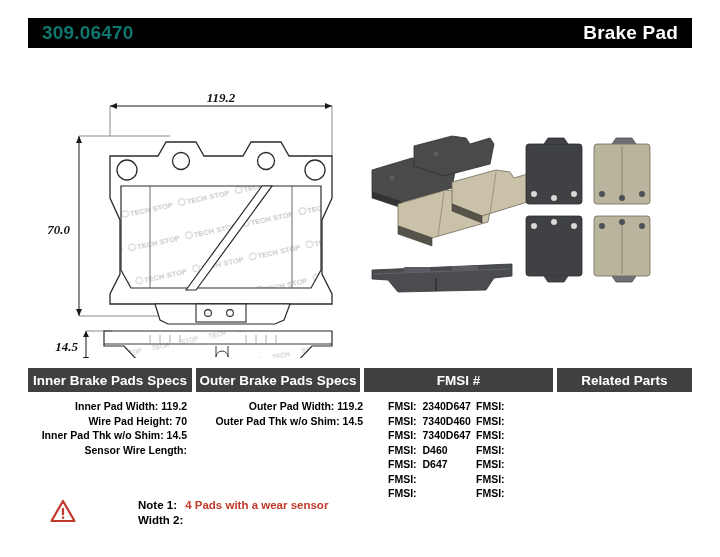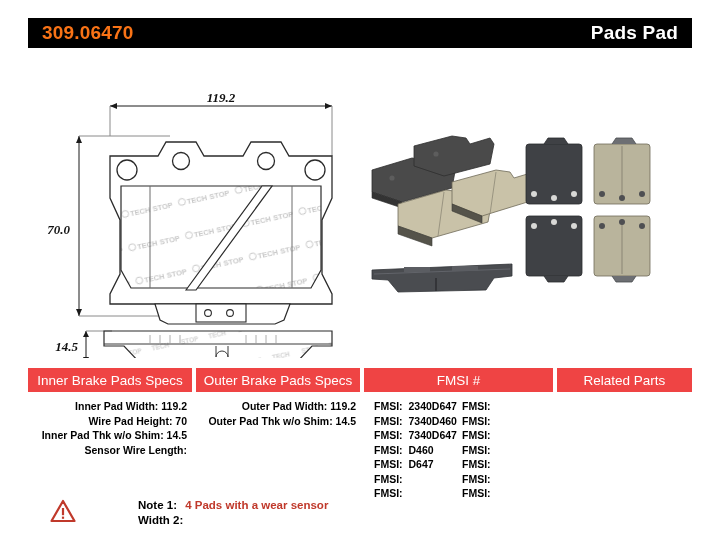--- a/index.html
+++ b/index.html
@@ -24,21 +24,21 @@
     width: 664px;
     height: 30px;
     background: #000000;
     display: flex;
     align-items: center;
     justify-content: space-between;
     box-sizing: border-box;
     padding: 0 14px;
   }
   .header-banner .part-number {
-    color: #f97316;
+    color: #0f766e;
     font-size: 19px;
     font-weight: bold;
     letter-spacing: 0.2px;
   }
   .header-banner .product-type {
     color: #ffffff;
     font-size: 19px;
     font-weight: bold;
     letter-spacing: 0.2px;
   }
@@ -59,37 +59,37 @@
     left: 28px;
     top: 368px;
     width: 664px;
   }
   .spec-head-row {
     display: flex;
     gap: 4px;
     height: 24px;
   }
   .spec-head {
-    background: #ef4444;
+    background: #404040;
     color: #ffffff;
     font-size: 13.5px;
-    font-weight: normal;
+    font-weight: bold;
     display: flex;
     align-items: center;
     justify-content: center;
     box-sizing: border-box;
   }
   .col-inner  { width: 165px; }
   .col-outer  { width: 165px; }
   .col-fmsi   { width: 190px; }
   .col-related{ width: 136px; }
 
   .spec-body-row {
     display: flex;
-    gap: 4px;
+    gap: 11px;
     margin-top: 7px;
   }
   .spec-col { box-sizing: border-box; }
 
   .kv-line {
     font-size: 10.5px;
     font-weight: bold;
     line-height: 14.5px;
     white-space: nowrap;
   }
@@ -138,21 +138,21 @@
     white-space: nowrap;
   }
   .note-label { color: #000000; }
   .note-value { color: #c0392b; margin-left: 5px; }
 </style>
 </head>
 <body>
 
 <div class="header-banner">
   <span class="part-number">309.06470</span>
-  <span class="product-type">Pads Pad</span>
+  <span class="product-type">Brake Pad</span>
 </div>
 
 <div class="illustration-area">
   <svg class="draw-svg" width="720" height="300" viewBox="0 0 720 300" xmlns="http://www.w3.org/2000/svg">
     <defs>
       <pattern id="wm" width="58" height="34" patternUnits="userSpaceOnUse" patternTransform="rotate(-12)">
         <text x="2" y="12" font-family="Liberation Sans, sans-serif" font-size="7.5" font-weight="bold" fill="#c8c8c8">STOP</text>
         <circle cx="32" cy="8.6" r="3.4" fill="none" stroke="#c8c8c8" stroke-width="1"></circle>
         <text x="37" y="12" font-family="Liberation Sans, sans-serif" font-size="7.5" font-weight="bold" fill="#c8c8c8">TECH</text>
       </pattern>

